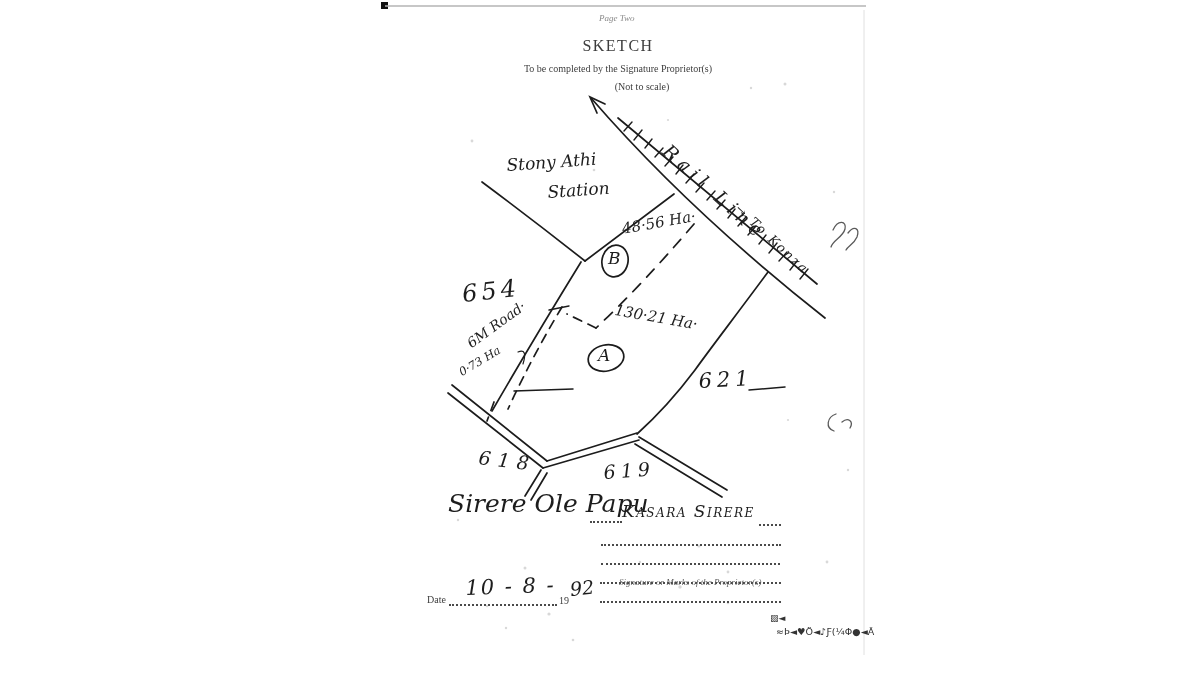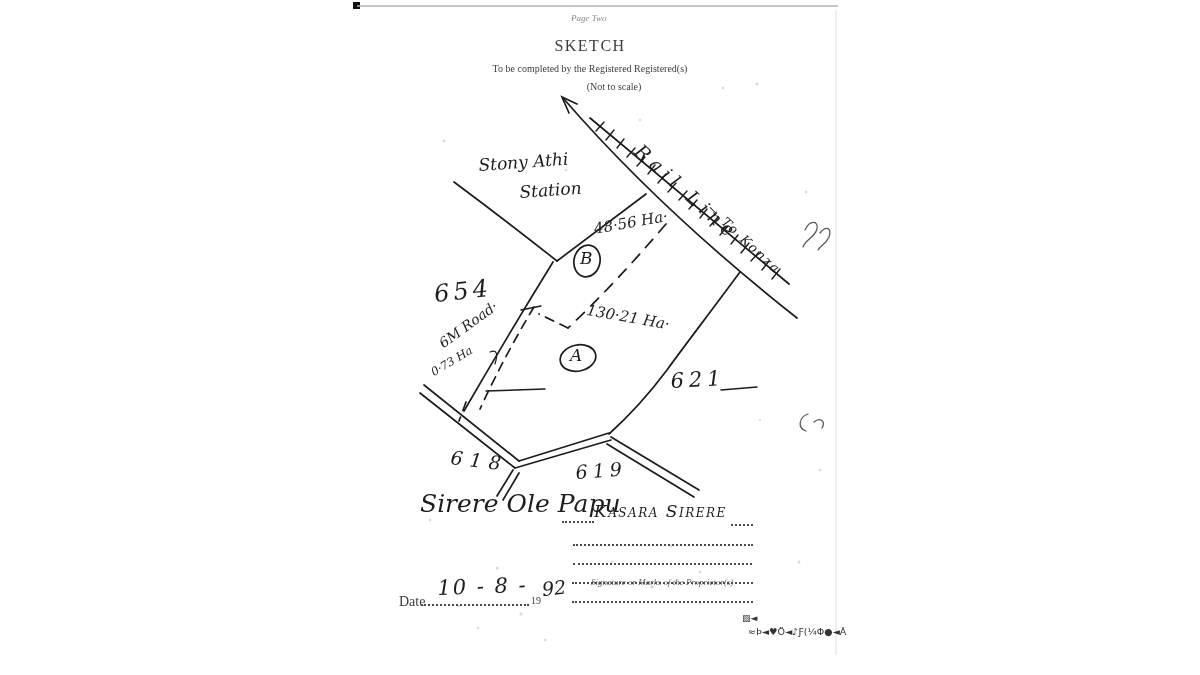--- a/index.html
+++ b/index.html
@@ -1,17 +1,17 @@
 <!DOCTYPE html>
 <html><head>
 <meta charset="utf-8">
 <style>
   html,body{margin:0;padding:0;background:#ffffff;}
   #stage{position:relative;width:1124px;height:675px;background:#ffffff;overflow:hidden;
-         font-family:"Liberation Serif",serif;color:#222;}
+         font-family:"Liberation Serif",serif;color:#222;margin-left:28px;}
   .lbl{position:absolute;white-space:nowrap;line-height:1.05;}
   
   .pr{font-family:"Liberation Serif",serif;color:#3d3d3d;}
   
   .hw{font-family:"DejaVu Serif",serif;font-style:italic;color:#1d1d1d;}
   .dotted{position:absolute;border-bottom:2px dotted #4a4a4a;height:1px;}
   .sc{font-variant:small-caps;}
   svg{position:absolute;left:0;top:0;}
 </style>
 </head>
@@ -79,21 +79,21 @@
       <circle cx="799" cy="562" r="1.4"></circle>
         <circle cx="545" cy="640" r="1.3"></circle>
         <circle cx="760" cy="420" r="1.1"></circle>
       <circle cx="430" cy="520" r="1.2"></circle>
         <circle cx="640" cy="120" r="1.1"></circle>
     </g>
   </svg>
 
   <div class="lbl pr" style="left:571px;top:14px;font-size:9px;font-style:italic;color:#8a8a8a;">Page Two</div>
   <div class="lbl pr" style="left:540px;top:38px;width:100px;text-align:center;font-size:16px;letter-spacing:1.5px;">SKETCH</div>
-  <div class="lbl pr" style="left:470px;top:64px;width:240px;text-align:center;font-size:10px;">To be completed by the Registered Registered(s)</div>
+  <div class="lbl pr" style="left:470px;top:64px;width:240px;text-align:center;font-size:10px;">To be completed by the Signature Proprietor(s)</div>
   <div class="lbl pr" style="left:564px;top:82px;width:100px;text-align:center;font-size:10px;">(Not to scale)</div>
 
   <div class="lbl hw" style="left:478px;top:157px;font-size:17px;transform:rotate(-4deg);transform-origin:0 0;">Stony Athi</div>
   <div class="lbl hw" style="left:519px;top:184px;font-size:17px;transform:rotate(-4deg);transform-origin:0 0;">Station</div>
 
   <div class="lbl hw" style="left:644px;top:141px;font-size:19px;letter-spacing:5px;transform:rotate(42deg);transform-origin:0 0;">Rail Line</div>
   <div class="lbl hw" style="left:714px;top:202px;font-size:13px;letter-spacing:2px;transform:rotate(43deg);transform-origin:0 0;">→ To Konza</div>
 
   <div class="lbl hw" style="left:593px;top:222px;font-size:15px;transform:rotate(-10deg);transform-origin:0 0;">48·56 Ha·</div>
   <div class="lbl hw" style="left:580px;top:250px;font-size:17px;">B</div>
@@ -114,21 +114,21 @@
 
   <div class="dotted" style="left:562px;top:520px;width:32px;"></div>
   <div class="dotted" style="left:731px;top:523px;width:22px;"></div>
 
   <div class="dotted" style="left:573px;top:543px;width:180px;"></div>
   <div class="dotted" style="left:573px;top:562px;width:179px;"></div>
   <div class="dotted" style="left:572px;top:581px;width:181px;"></div>
   <div class="dotted" style="left:572px;top:600px;width:181px;"></div>
   <div class="lbl pr" style="left:591px;top:578px;font-size:9px;font-style:italic;color:#5c5c5c;">Signature or Marks of the Proprietor(s)</div>
 
-  <div class="lbl pr" style="left:399px;top:595px;font-size:14px;">Date</div>
+  <div class="lbl pr" style="left:399px;top:595px;font-size:10px;">Date</div>
   <div class="dotted" style="left:421px;top:603px;width:108px;"></div>
   <div class="lbl hw" style="left:437px;top:577px;font-size:21px;letter-spacing:2px;transform:rotate(-2deg);transform-origin:0 0;">10 - 8 -</div>
   <div class="lbl pr" style="left:531px;top:596px;font-size:10px;">19</div>
   <div class="lbl hw" style="left:541px;top:580px;font-size:19px;transform:rotate(-6deg);transform-origin:0 0;">92</div>
 
   <div class="lbl" style="left:742px;top:614px;font-size:9px;font-family:'DejaVu Sans',sans-serif;color:#333;">▨◄</div>
   <div class="lbl" style="left:748px;top:627px;font-size:9.5px;font-family:'DejaVu Sans',sans-serif;color:#333;text-align:center;">≈Ϸ◄♥Ö◄♪Ƒ(¼Φ●◄Ā</div>
 
 </div>
 

